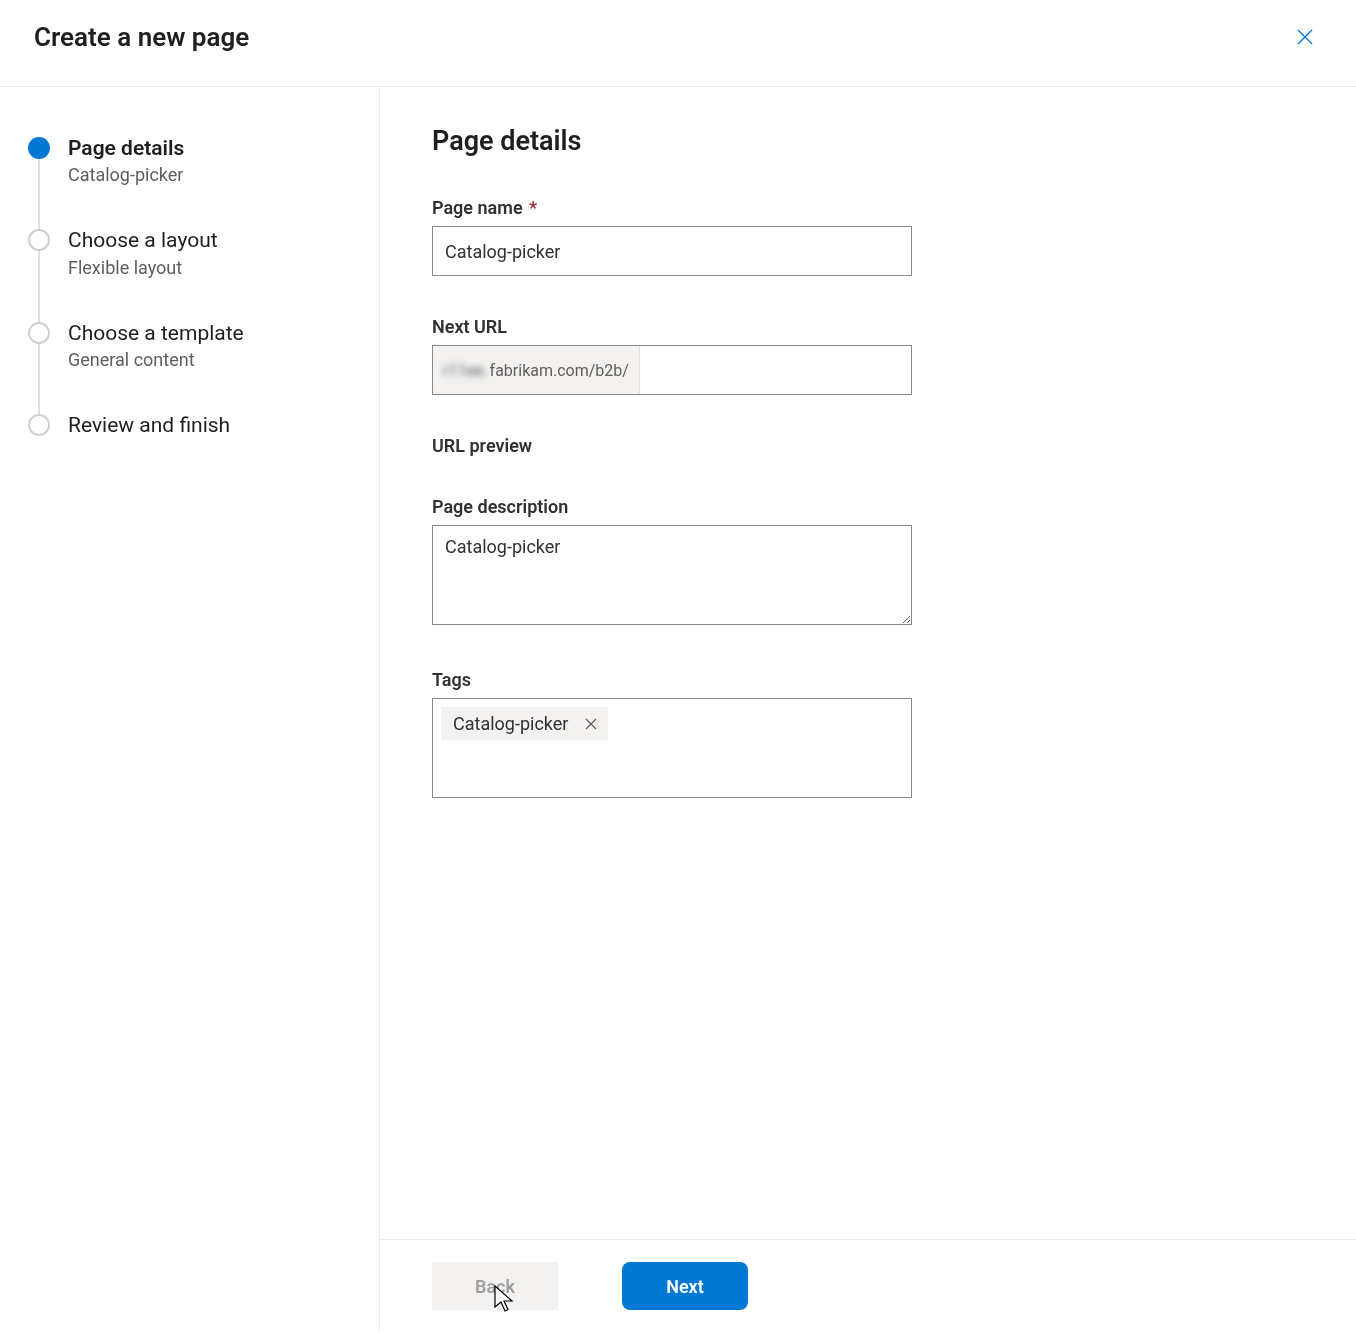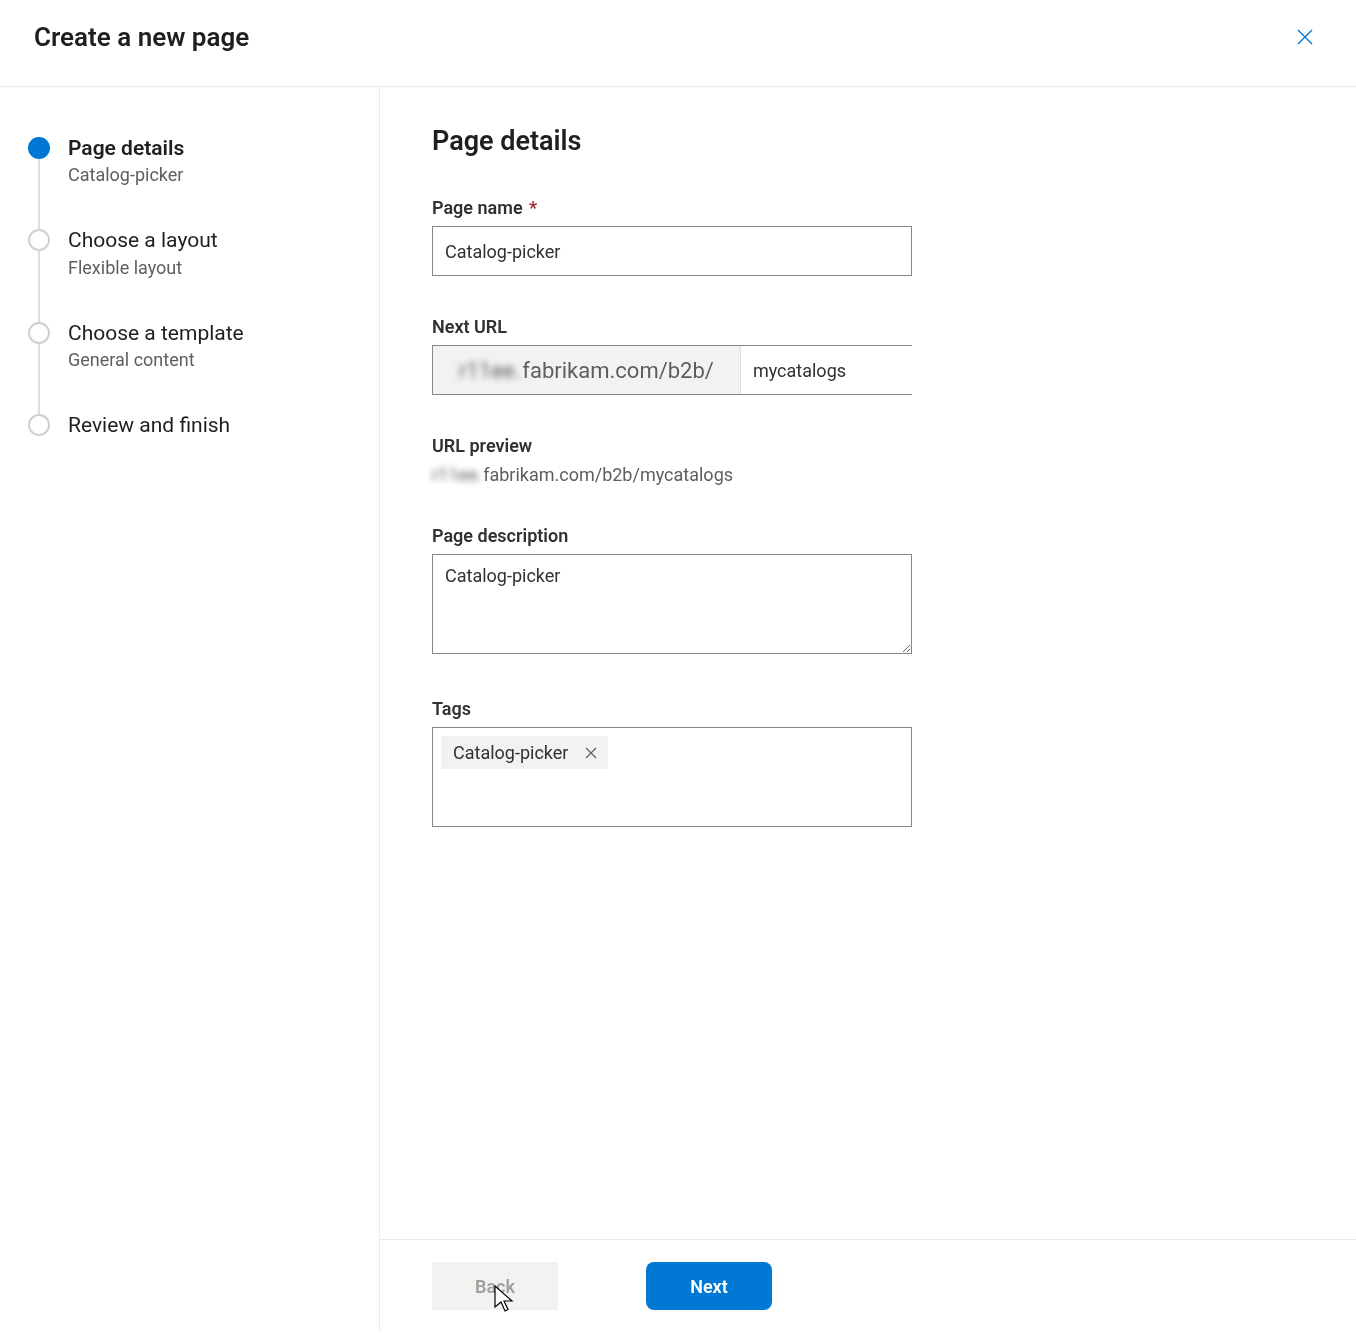--- a/index.html
+++ b/index.html
@@ -119,24 +119,24 @@
       color: #323130;
     }
     .url-row {
       display: flex;
       width: 480px;
       border: 1px solid #8a8886;
       height: 50px;
     }
     .url-prefix {
       background: #f3f2f1;
-      padding: 0 26px;
-      display: flex;
-      align-items: center;
-      font-size: 22px;
+      padding: 0 10px;
+      display: flex;
+      align-items: center;
+      font-size: 16px;
       color: #605e5c;
       border-right: 1px solid #e1dfdd;
     }
     .url-prefix .blur {
       filter: blur(3px);
       margin-right: 2px;
     }
     .url-input {
       flex: 1;
       border: none;
@@ -181,21 +181,21 @@
       display: flex;
       align-items: center;
       justify-content: center;
       cursor: pointer;
       color: #605e5c;
     }
     .footer {
       border-top: 1px solid #edebe9;
       padding: 22px 52px;
       display: flex;
-      gap: 88px;
+      gap: 64px;
     }
     .btn {
       min-width: 126px;
       height: 48px;
       border: none;
       font-size: 18px;
       font-weight: 600;
       font-family: inherit;
       cursor: pointer;
       display: inline-flex;
@@ -275,27 +275,25 @@
         <input class="text-input" type="text" value="Catalog-picker" style="">
       </div>
 
       <div class="field-group">
         <label class="field-label">Next URL</label>
         <div class="url-row">
           <div class="url-prefix">
               <span class="blur">r11ee.</span>
               <span>fabrikam.com/b2b/</span>
             </div>
-          <input class="url-input" type="text" value="mycatalogs" style="">
         </div>
       </div>
 
       <div class="field-group">
         <label class="field-label">URL preview</label>
-        <div class="url-preview-text"><span class="blur">r11ee.</span><span>fabrikam.com/b2b/mycatalogs</span></div>
       </div>
 
       <div class="field-group">
         <label class="field-label">Page description</label>
         <textarea class="textarea-input" style="">Catalog-picker</textarea>
       </div>
 
       <div class="field-group">
         <label class="field-label">Tags</label>
         <div class="tags-box">

